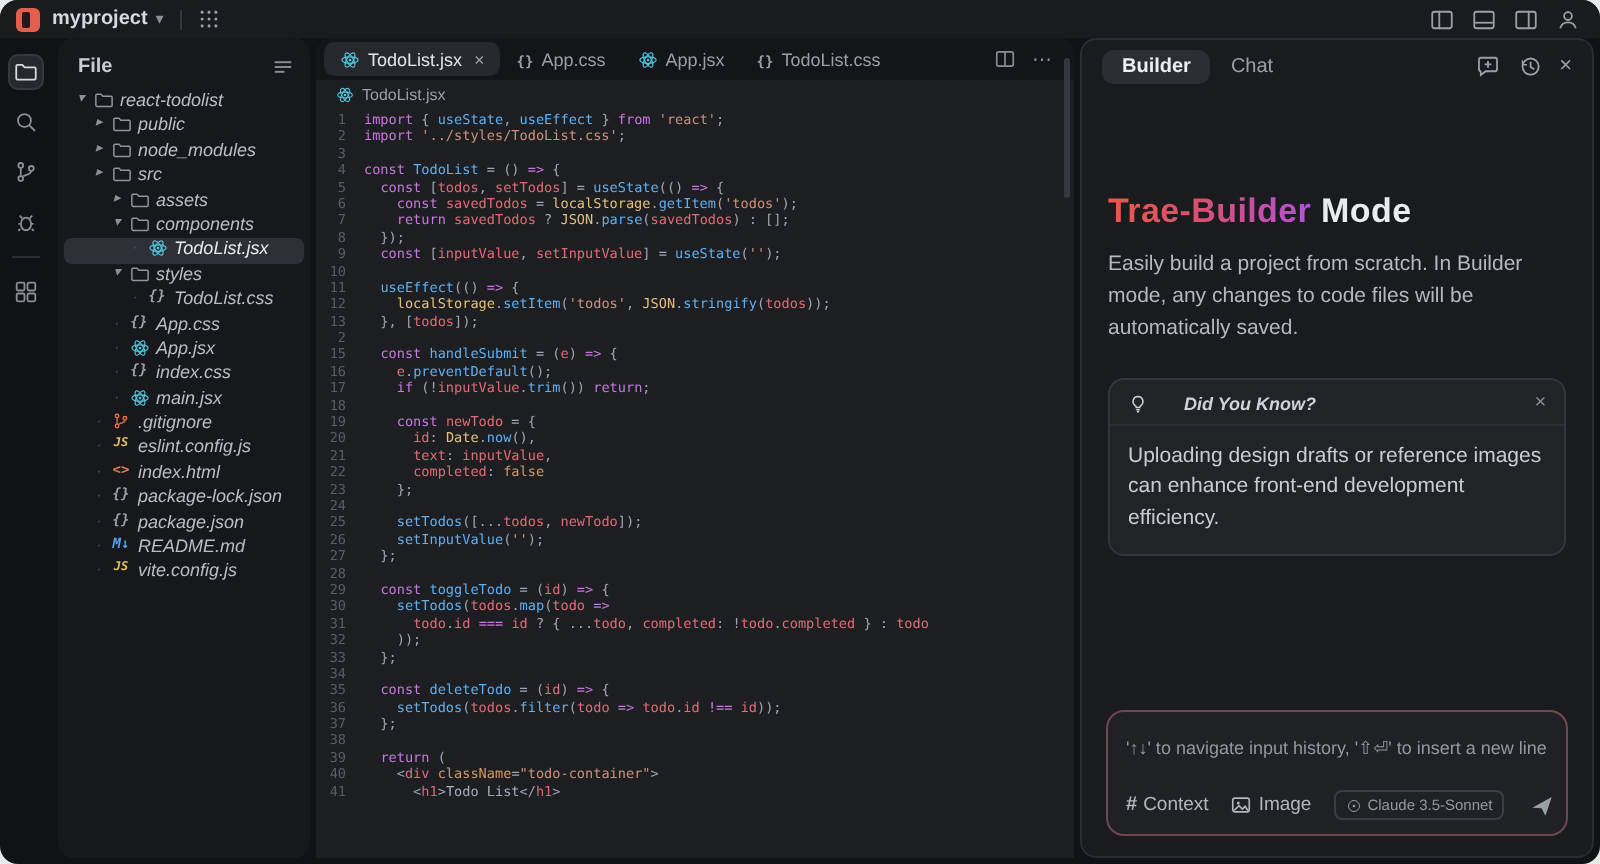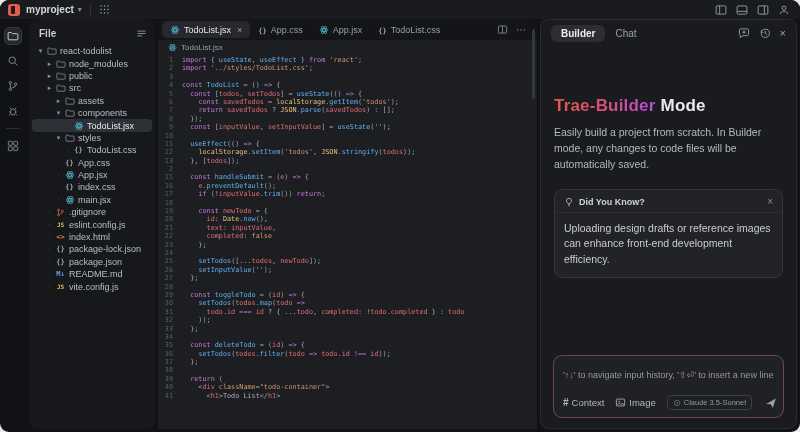--- a/index.html
+++ b/index.html
@@ -20,21 +20,21 @@
   .act-item{width:18px;height:18px;display:flex;align-items:center;justify-content:center;border-radius:5px;}
   .act-item.active{background:#26282e;border:1px solid #35383e;color:#d6d9dd;}
   .act-sep{width:14px;height:1px;background:#2b2e33;margin:1px 0;}
   .panel{border-radius:8px;min-height:0;}
   
   .sidebar{width:126px;background:#17181c;display:flex;flex-direction:column;padding-top:6px;}
   .sb-head{display:flex;align-items:center;padding:3px 8px 6px 10px;text-align:center;}
   .sb-title{font-size:10px;font-weight:bold;color:#c9ccd1;}
   .sb-opt{margin-left:auto;color:#8a8f96;display:flex;}
   .tree{flex:1;overflow:hidden;padding:0 3px;}
-  .tree-row{display:flex;align-items:center;height:12.4px;border-radius:4px;cursor:default;white-space:nowrap;}
+  .tree-row{display:flex;align-items:flex-start;height:12.4px;border-radius:4px;cursor:default;white-space:nowrap;font-style:italic;}
   .tree-row.sel{background:#2d3037;}
   .t-chev{width:9px;flex:0 0 auto;font-size:7px;color:#8a9098;text-align:center;}
   .t-dot{width:9px;flex:0 0 auto;font-size:8px;color:#4a4d53;text-align:center;}
   .t-ic{width:13px;flex:0 0 auto;display:flex;align-items:center;justify-content:center;}
   .t-label{font-size:9px;color:#b9bdc4;margin-left:2px;}
   .tree-row.sel .t-label{color:#e8eaee;}
   .fi{font-family:"DejaVu Sans Mono",monospace;font-size:7px;font-weight:bold;}
   .fi.braces{color:#9aa0a8;}
   .fi.js{color:#e5c05b;font-size:6px;}
   .fi.html{color:#e07a50;}
@@ -64,21 +64,21 @@
   .bp-head{height:26px;display:flex;align-items:center;padding:0 10px;flex:0 0 auto;}
   .bp-tab{font-size:10px;color:#9ca0a6;padding:3px 10px;border-radius:6px;cursor:default;}
   .bp-tab.active{background:#2c2e34;color:#eceef1;font-weight:bold;}
   .bp-icons{margin-left:auto;display:flex;gap:9px;color:#9aa0a8;align-items:center;}
   .bp-x{font-size:11px;color:#9aa0a8;}
   .bp-body{flex:1;display:flex;flex-direction:column;padding:0 13px;min-height:0;}
   .bp-heading{margin-top:50px;font-size:17px;font-weight:bold;color:#e9ebee;letter-spacing:.2px;}
   .grad{background:linear-gradient(90deg,#e85948,#d8506e 45%,#b44fe0);-webkit-background-clip:text;background-clip:text;color:transparent;}
   .bp-sub{margin-top:9px;font-size:10.5px;line-height:1.5;color:#b4b8bf;max-width:238px;}
   .tip-card{margin-top:17px;border:1px solid #34363c;background:#222327;border-radius:8px;overflow:hidden;}
-  .tip-head{display:flex;align-items:center;gap:5px;padding:6px 9px 5px;border-bottom:1px solid #2c2e33;color:#cfd2d7;}
+  .tip-head{display:flex;align-items:center;gap:18px;padding:6px 9px 5px;border-bottom:1px solid #2c2e33;color:#cfd2d7;font-style:italic;}
   .tip-title{font-size:9px;font-weight:bold;}
   .tip-x{margin-left:auto;font-size:10px;color:#8a8d93;}
   .tip-body{padding:8px 9px 10px;font-size:10.5px;line-height:1.45;color:#c9ccd1;}
   .spacer{flex:1;}
   .inputbox{margin:0 -1px 10px;border:1px solid rgba(216,116,126,.45);background:#202125;border-radius:9px;padding:8px 9px 7px;}
   .inputbox input{width:100%;background:transparent;border:none;outline:none;font-family:"Liberation Sans",sans-serif;font-size:9px;color:#cfd2d7;padding:0;}
   .inputbox input::placeholder{color:#94979e;}
   .in-row{display:flex;align-items:center;gap:11px;margin-top:13px;color:#b2b6bd;}
   .in-btn{display:flex;align-items:center;gap:3px;font-size:9.5px;}
   .hash{font-weight:bold;font-size:10px;color:#b2b6bd;}
@@ -203,32 +203,32 @@
           </div>
           <div class="tree-row" style="padding-left: 13px;">
             <span class="t-chev">▸</span>
             <span class="t-ic">
               <span class="c-folder">
                 <svg viewBox="0 0 16 16" width="10" height="10" fill="none" stroke="currentColor" stroke-width="1.2">
                   <path d="M1.5 4.2c0-.5.4-.9.9-.9h3.2l1.4 1.6h6.6c.5 0 .9.4.9.9v6.4c0 .5-.4.9-.9.9H2.4c-.5 0-.9-.4-.9-.9z"></path>
                 </svg>
               </span>
             </span>
+            <span class="t-label">public</span>
+          </div>
+          <div class="tree-row" style="padding-left: 13px;">
+            <span class="t-chev">▸</span>
+            <span class="t-ic">
+              <span class="c-folder">
+                <svg viewBox="0 0 16 16" width="10" height="10" fill="none" stroke="currentColor" stroke-width="1.2">
+                  <path d="M1.5 4.2c0-.5.4-.9.9-.9h3.2l1.4 1.6h6.6c.5 0 .9.4.9.9v6.4c0 .5-.4.9-.9.9H2.4c-.5 0-.9-.4-.9-.9z"></path>
+                </svg>
+              </span>
+            </span>
             <span class="t-label">node_modules</span>
-          </div>
-          <div class="tree-row" style="padding-left: 13px;">
-            <span class="t-chev">▸</span>
-            <span class="t-ic">
-              <span class="c-folder">
-                <svg viewBox="0 0 16 16" width="10" height="10" fill="none" stroke="currentColor" stroke-width="1.2">
-                  <path d="M1.5 4.2c0-.5.4-.9.9-.9h3.2l1.4 1.6h6.6c.5 0 .9.4.9.9v6.4c0 .5-.4.9-.9.9H2.4c-.5 0-.9-.4-.9-.9z"></path>
-                </svg>
-              </span>
-            </span>
-            <span class="t-label">public</span>
           </div>
           <div class="tree-row" style="padding-left: 13px;">
             <span class="t-chev">▸</span>
             <span class="t-ic">
               <span class="c-folder">
                 <svg viewBox="0 0 16 16" width="10" height="10" fill="none" stroke="currentColor" stroke-width="1.2">
                   <path d="M1.5 4.2c0-.5.4-.9.9-.9h3.2l1.4 1.6h6.6c.5 0 .9.4.9.9v6.4c0 .5-.4.9-.9.9H2.4c-.5 0-.9-.4-.9-.9z"></path>
                 </svg>
               </span>
             </span>

